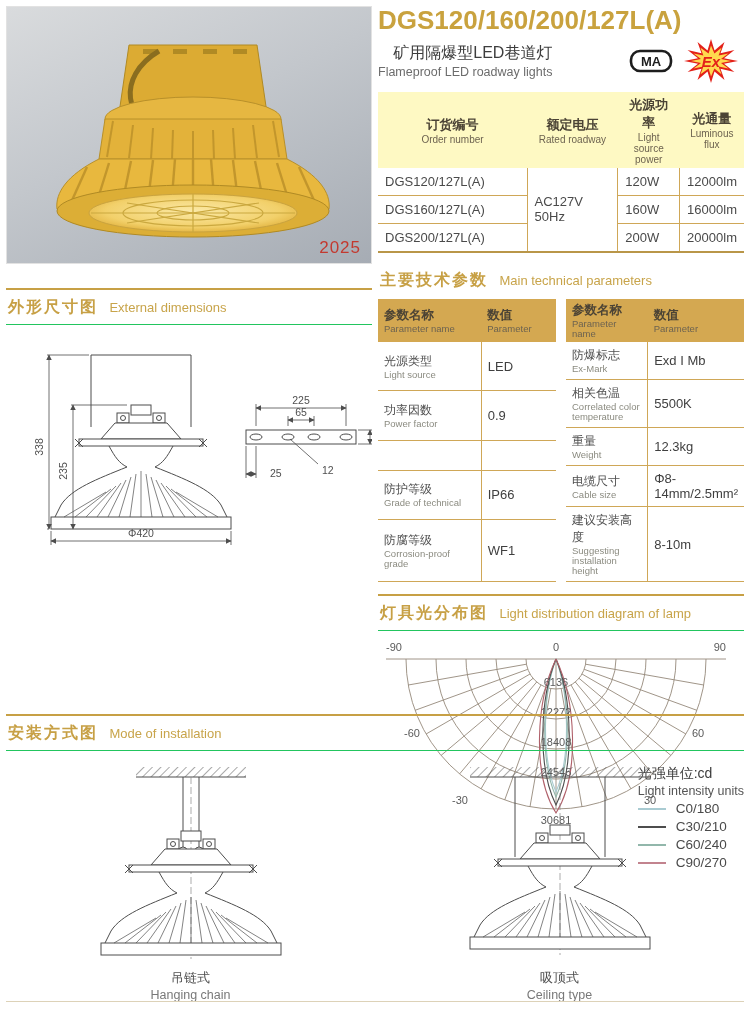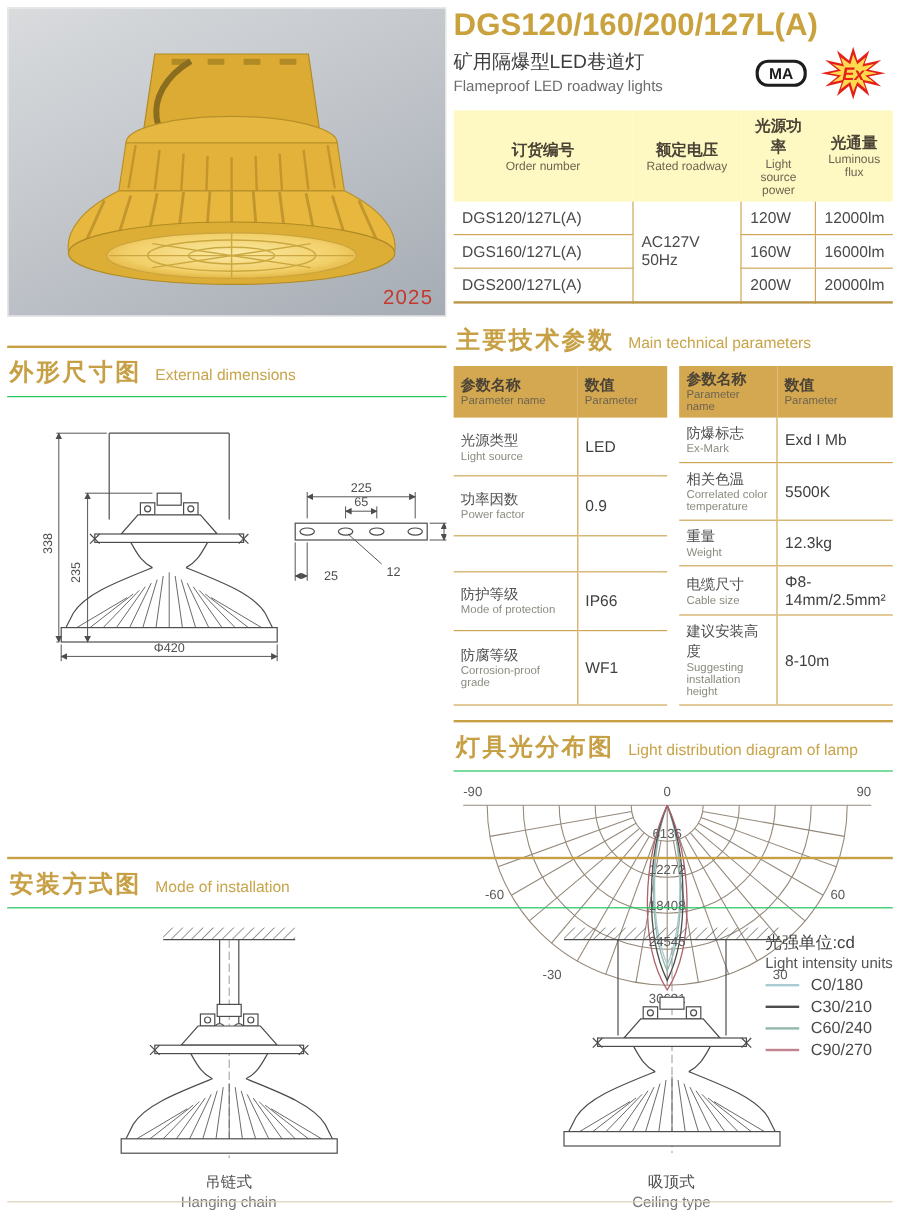--- a/index.html
+++ b/index.html
@@ -9,37 +9,37 @@
   
   .top { display:flex; padding:6px 6px 0 6px; }
   .photo { position:relative; width:366px; height:258px; flex:0 0 auto;
            background:linear-gradient(155deg,#d9dbdd 0%,#c3c7cc 45%,#a6acb4 100%);
            border:1px solid #e2e2e2; }
   .year { position:absolute; right:10px; bottom:5px; color:#c3392f; font-size:17px; letter-spacing:1px; }
   .col-right { width:366px; margin-left:6px; }
 
   .title { font-size:26px; font-weight:bold; color:#c9a23e; line-height:1.1; letter-spacing:0; }
   .subrow { display:flex; justify-content:space-between; align-items:center; margin-top:2px; }
-  .sub-cn { font-size:16px; color:#3d3d3d; line-height:1.25; }
+  .sub-cn { font-size:16px; color:#3d3d3d; line-height:1.25;text-align:right; }
   .sub-en { font-size:12.5px; color:#6c6c6c; margin-top:2px; }
   .logos { display:flex; align-items:center; gap:8px; margin-right:4px; }
 
   
   table.order { width:100%; border-collapse:collapse; margin-top:7px; border-bottom:2px solid #b99648; }
   table.order th { background:#fef9c3; text-align:center; padding:4px 7px 3px 7px; font-weight:normal; }
   table.order th .cn { display:block; font-size:13px; font-weight:bold; color:#4b4335; }
   table.order th .en { display:block; font-size:10px; color:#6d6350; line-height:1.1; }
   table.order td { font-size:13px; color:#4a4a4a; padding:6px 7px; border-bottom:1px solid #cfa757; }
   table.order td.sep { border-left:1px solid #cfa757; }
   table.order td.volt { text-align:left; vertical-align:middle; }
 
   
   .sec { border-top:2px solid #c7a045; border-bottom:1px solid #22c55e; padding:7px 0 6px 2px; }
   .sec.noline { border-top:none; border-bottom:none; }
-  .sec .cn { font-size:20px; font-weight:bold; color:#c7a045; letter-spacing:2px; }
+  .sec .cn { font-size:16px; font-weight:bold; color:#c7a045; letter-spacing:2px; }
   .sec .en { font-size:13px; color:#c8a44a; margin-left:7px; }
 
   
   .ptwrap { display:flex; gap:10px; margin-top:8px; }
   table.ptable { flex:1; border-collapse:collapse; }
   table.ptable th { background:#d4a851; text-align:left; padding:3px 6px; font-weight:normal; }
   table.ptable th .cn { display:block; font-size:12.5px; font-weight:bold; color:#4b4335; }
   table.ptable th .en { display:block; font-size:9.5px; color:#6d6350; line-height:1.1; }
   table.ptable td { border-bottom:1px solid #cfa757; padding:5px 6px; vertical-align:middle; }
   table.ptable td.val { border-left:1px solid #cfa757; font-size:13px; color:#3f3f3f; width:42%; }
@@ -257,21 +257,21 @@
           <tr class="empty">
             <td>
                   <span class="cn"></span>
                   <span class="en"></span>
                 </td>
             <td class="val"></td>
               </tr>
           <tr>
             <td>
                   <span class="cn">防护等级</span>
-                  <span class="en">Mode of protection</span>
+                  <span class="en">Grade of technical</span>
                 </td>
             <td class="val">IP66</td>
               </tr>
           <tr>
             <td>
                   <span class="cn">防腐等级</span>
                   <span class="en">Corrosion-proof grade</span>
                 </td>
             <td class="val">WF1</td>
               </tr>

